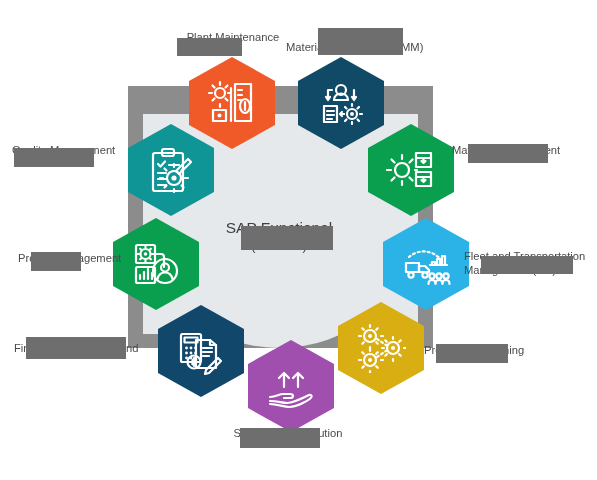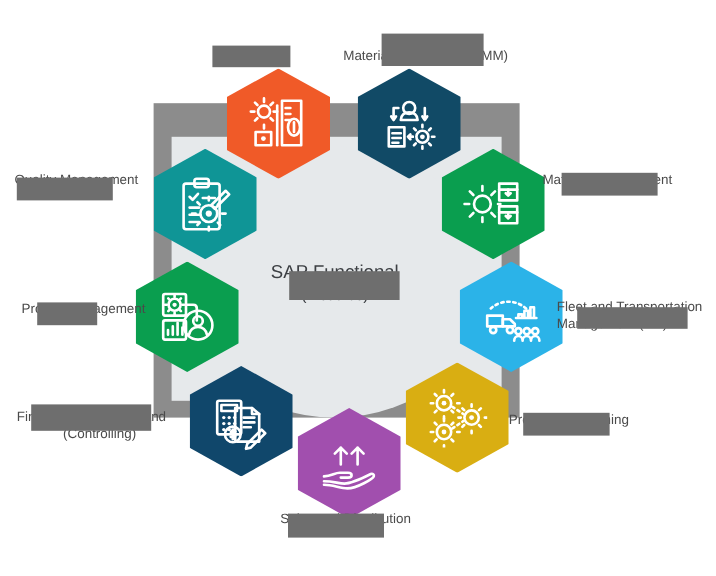--- a/index.html
+++ b/index.html
@@ -188,20 +188,23 @@
         <path d="M23 20h10"></path>
         <path d="M12 28h8 M12 34h8 M12 40h8"></path>
         <circle cx="28" cy="33" r="7"></circle>
         <circle cx="28" cy="33" r="2.6" class="fillw"></circle>
         <path d="M28 22v-3 M28 47v-3 M17 33h-3 M42 33h-3 M20.5 25.5l-2-2 M35.5 40.5l2 2 M35.5 25.5l2-2 M20.5 40.5l-2 2"></path>
         <path d="M30 26l12-12 3 3-12 12z"></path>
       </svg>
     </span>
   </div>
 
+  <div class="lab" style="left:158px;top:30px;width:150px;text-align:center;">
+    <span>Plant Maintenance</span>
+  </div>
 
   <div class="lab" style="left:286px;top:40px;width:180px;text-align:left;">
     <span>Material Management (MM)</span>
   </div>
 
   <div class="lab" style="left:452px;top:143px;width:145px;text-align:left;">
     <span>Material Management</span>
   </div>
 
   <div class="lab" style="left:464px;top:249px;width:133px;text-align:left;">
@@ -212,21 +215,20 @@
   <div class="lab" style="left:424px;top:343px;width:150px;text-align:left;">
     <span>Production Planning</span>
   </div>
 
   <div class="lab" style="left:213px;top:426px;width:150px;text-align:center;">
     <span>Sales and Distribution</span>
   </div>
 
   <div class="lab" style="left:14px;top:341px;width:138px;text-align:left;">
     <span>Financial Accounting and</span>
-    <span class="sub" style="text-align:center;">(Controlling)</span>
   </div>
 
   <div class="lab" style="left:18px;top:251px;width:110px;text-align:left;">
     <span>Project Management</span>
   </div>
 
   <div class="lab" style="left:12px;top:143px;width:125px;text-align:left;">
     <span>Quality Management</span>
   </div>
 

